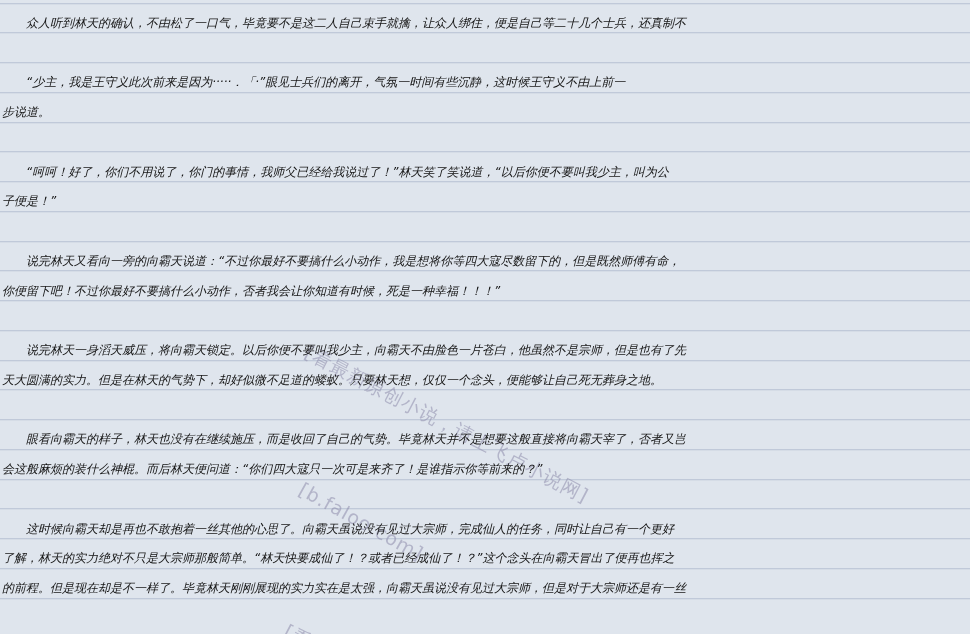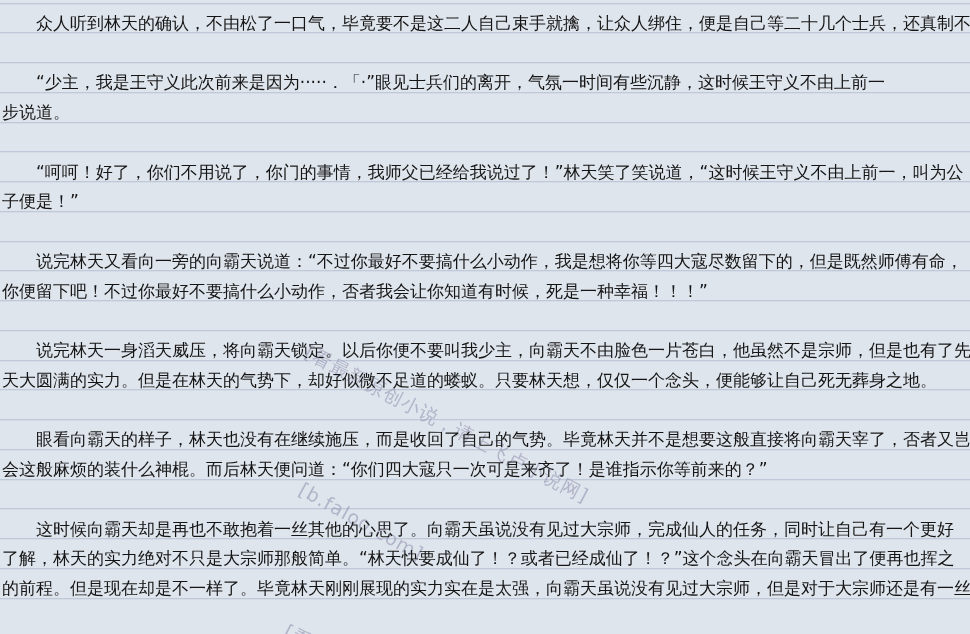--- a/index.html
+++ b/index.html
@@ -28,25 +28,26 @@
   }
   .row{
     height:29.75px;
     display:flex;
     align-items:flex-end;
     white-space:nowrap;
     overflow:hidden;
   }
   .row span{
     display:block;
-    font-size:17px;
+    font-size:12px;
     line-height:20px;
     padding-bottom:1px;
     color:#151515;
     letter-spacing:0;
+    font-style:italic;
   }
   .watermark-layer{
     position:absolute;inset:0;
     z-index:1;
     pointer-events:none;
   }
   .watermark{
     position:absolute;
     font-size:19px;
     color:rgba(142,140,172,0.55);
@@ -70,21 +71,21 @@
       </div>
       <div class="row"></div>
       <div class="row">
         <span style="color: rgb(21, 21, 21);">　　“少主，我是王守义此次前来是因为·····．「·”眼见士兵们的离开，气氛一时间有些沉静，这时候王守义不由上前一</span>
       </div>
       <div class="row">
         <span style="color: rgb(21, 21, 21);">步说道。</span>
       </div>
       <div class="row"></div>
       <div class="row">
-        <span style="color: rgb(21, 21, 21);">　　“呵呵！好了，你们不用说了，你门的事情，我师父已经给我说过了！”林天笑了笑说道，“这时候王守义不由上前一，叫为公</span>
+        <span style="color: rgb(21, 21, 21);">　　“呵呵！好了，你们不用说了，你门的事情，我师父已经给我说过了！”林天笑了笑说道，“以后你便不要叫我少主，叫为公</span>
       </div>
       <div class="row">
         <span style="color: rgb(21, 21, 21);">子便是！”</span>
       </div>
       <div class="row"></div>
       <div class="row">
         <span style="color: rgb(21, 21, 21);">　　说完林天又看向一旁的向霸天说道：“不过你最好不要搞什么小动作，我是想将你等四大寇尽数留下的，但是既然师傅有命，</span>
       </div>
       <div class="row">
         <span style="color: rgb(21, 21, 21); text-align: center;">你便留下吧！不过你最好不要搞什么小动作，否者我会让你知道有时候，死是一种幸福！！！”</span>

